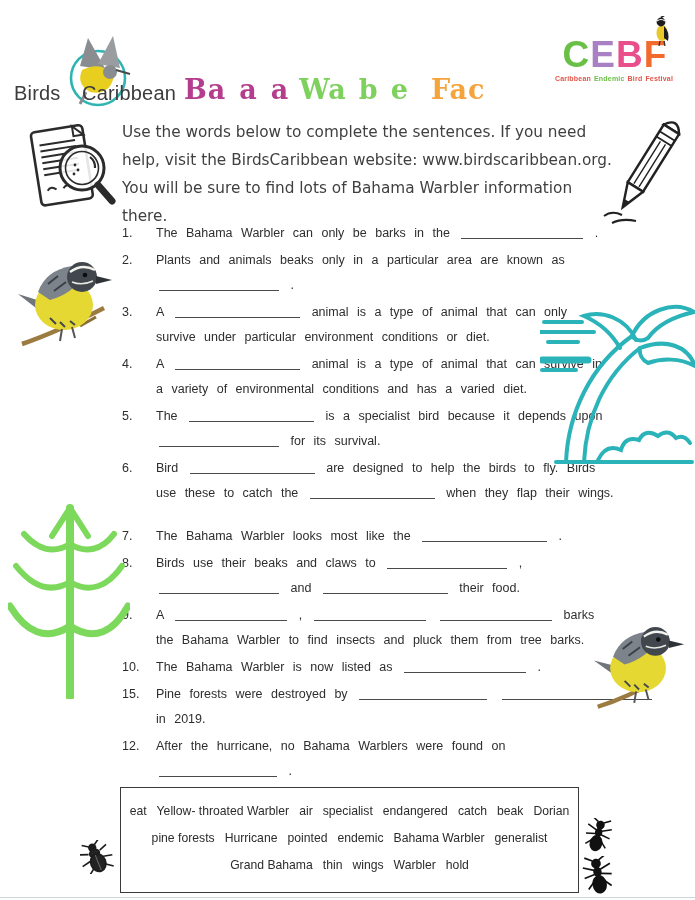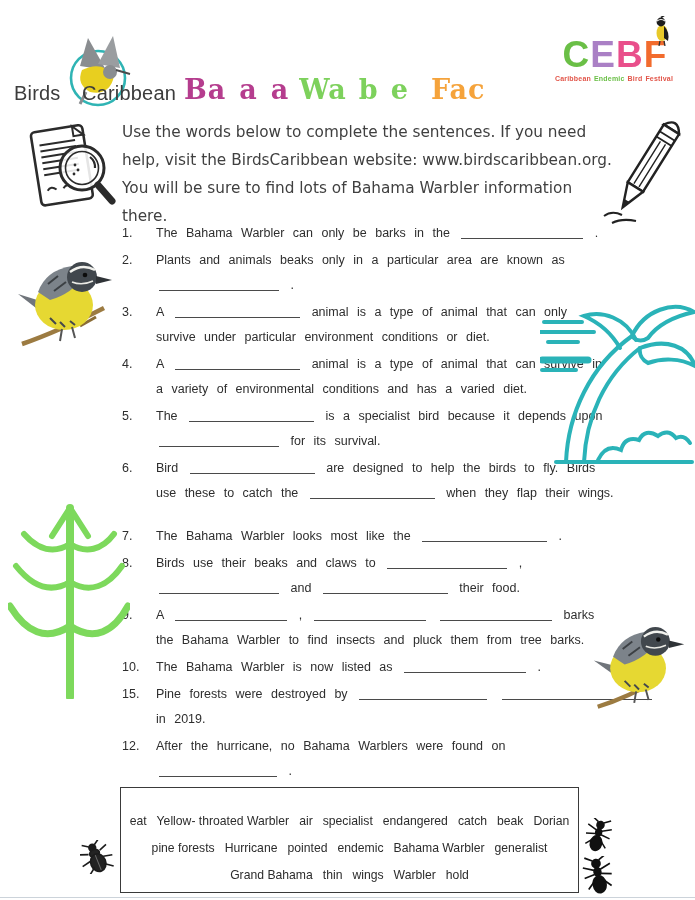--- a/index.html
+++ b/index.html
@@ -33,21 +33,21 @@
   }
   
   .items { position:absolute; left:122px; top:221px; width:542px; }
   .item { display:flex; margin-bottom:2px; font-size:12.5px; color:#2e2e2e; }
   .item .num { width:34px; flex:none; line-height:25px; }
   .item .content { flex:1; line-height:25px; word-spacing:5px; }
   .blank { display:inline-block; height:12px; border-bottom:1.3px solid #4a4a4a;
            margin:0 3px; transform:translateY(2px); }
   
   .word-bank { position:absolute; left:120px; top:787px; width:459px; height:106px;
-               border:1.6px solid #3a3a3a; background:#fff; padding-top:26px; }
+               border:1.6px solid #3a3a3a; background:#fff; padding-top:16px; }
   .bank-row { text-align:center; margin-bottom:13px; font-size:12.2px; color:#2c2c2c; }
   .bank-word { margin:0 5px; white-space:nowrap; }
   .page-edge { position:absolute; left:0; right:0; bottom:2px; border-top:1px solid #ccd3da; }
 </style>
 </head>
 <body>
 
 <div class="page">
 
   <div class="bc-logo">

